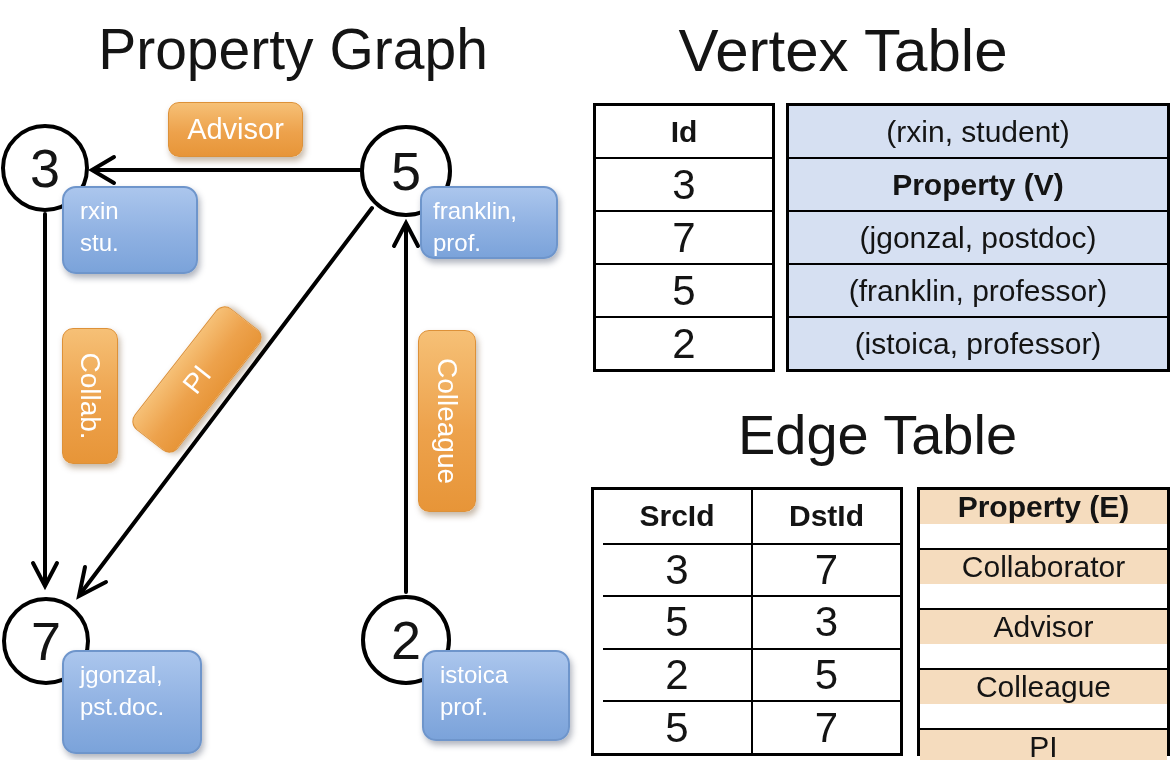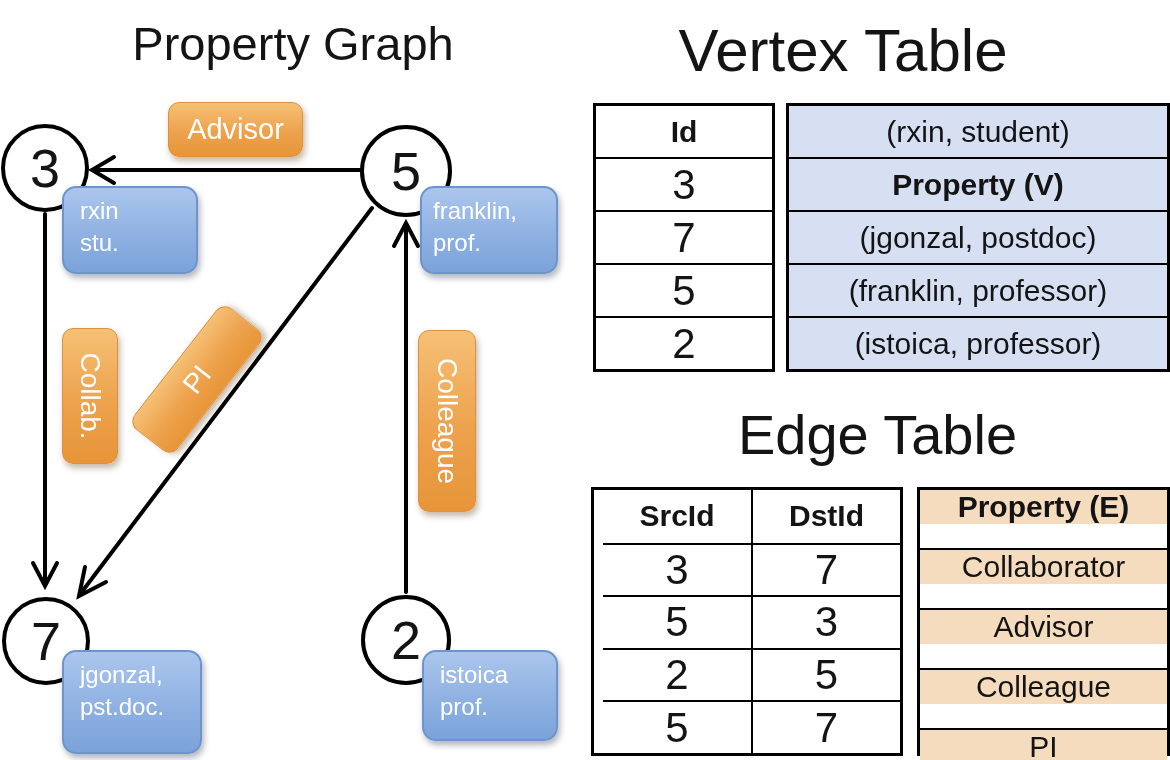--- a/index.html
+++ b/index.html
@@ -1,21 +1,21 @@
 <!DOCTYPE html>
 <html><head>
 <meta charset="utf-8">
 <style>
   html,body{margin:0;padding:0;background:#fff;}
   .canvas{
     position:relative;width:1170px;height:760px;background:#fff;overflow:hidden;
     font-family:"Liberation Sans","DejaVu Sans",sans-serif;color:#111;
   }
   .big-title{
-    position:absolute;text-align:center;font-size:47px;font-weight:400;
+    position:absolute;text-align:center;font-size:57px;font-weight:400;
     color:#141414;letter-spacing:0px;white-space:nowrap;
   }
   
   .node{
     position:absolute;border:4px solid #000;border-radius:50%;background:#fff;
     display:flex;align-items:center;justify-content:center;
     font-size:54px;color:#141414;box-sizing:border-box;
   }
   
   .vbox{
@@ -117,29 +117,29 @@
     <span>PI</span>
   </div>
   <div class="ebox" style="left:418px;top:330px;width:58px;height:182px;font-size:28px;">
     <span class="rot90">Colleague</span>
   </div>
 
   <div class="vbox" style="left:62px;top:186px;width:136px;height:88px;">
     <div>rxin</div>
     <div>stu.</div>
   </div>
-  <div class="vbox" style="left:420px;top:186px;width:138px;height:88px;padding-left:11px;">
+  <div class="vbox" style="left:420px;top:186px;width:138px;height:73px;padding-left:11px;">
     <div>franklin,</div>
     <div>prof.</div>
   </div>
   <div class="vbox" style="left:62px;top:650px;width:140px;height:104px;">
     <div>jgonzal,</div>
     <div>pst.doc.</div>
   </div>
-  <div class="vbox" style="left:422px;top:650px;width:136px;height:91px;">
+  <div class="vbox" style="left:422px;top:650px;width:148px;height:91px;">
     <div>istoica</div>
     <div>prof.</div>
   </div>
 
   <div class="big-title" style="left:585px;top:16px;width:516px;font-size:60px;">Vertex Table</div>
 
   <div>
 
     <div class="tcol" style="left:593px;top:103px;width:182px;height:269px;">
       <div class="tcell hdr">Id</div>

